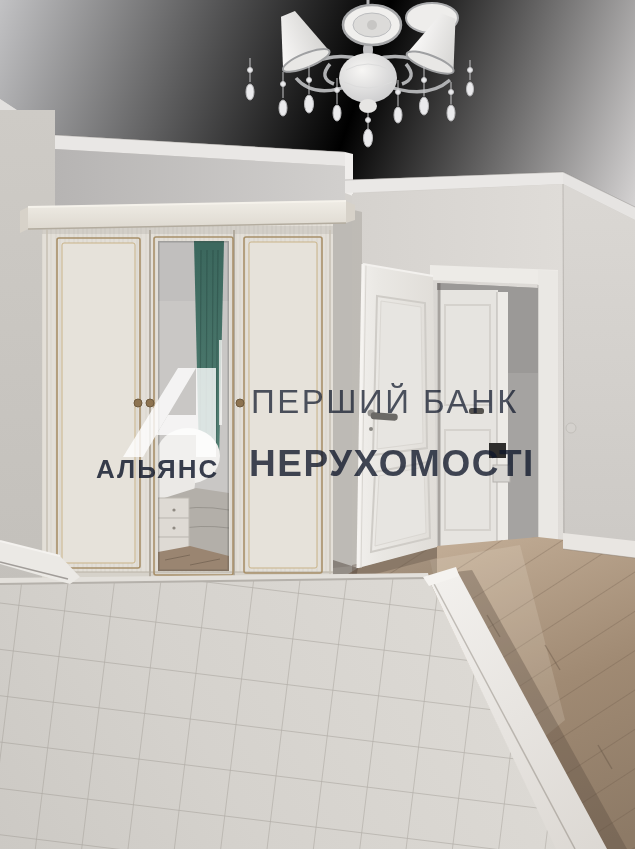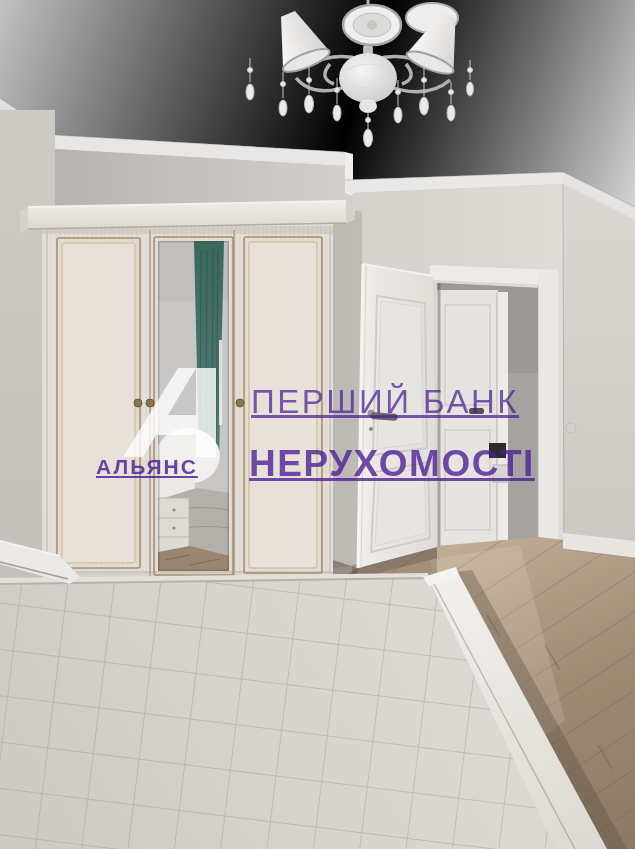--- a/index.html
+++ b/index.html
@@ -2,25 +2,25 @@
 <html><head>
 <meta charset="utf-8">
 <style>
   html,body{margin:0;padding:0;background:#888;}
   .stage{
     position:relative;width:635px;height:849px;overflow:hidden;
     background:#d4d1cd;
     font-family:"Liberation Sans","DejaVu Sans",sans-serif;
   }
   .stage svg.scene{position:absolute;left:0;top:0;display:block;}
-  .wm{position:absolute;color:#4c1d95;white-space:nowrap;line-height:1;user-select:none;text-decoration:underline;}
+  .wm{position:absolute;color:#0f172a;white-space:nowrap;line-height:1;user-select:none;}
   .wm-line1{left:251px;top:385px;font-size:33px;font-weight:400;letter-spacing:2.5px;opacity:.72;}
   .wm-line2{left:249px;top:445px;font-size:37px;font-weight:700;letter-spacing:1.5px;opacity:.78;}
   .wm-logo{position:absolute;left:120px;top:366px;opacity:.8;}
-  .wm-logo-text{left:96px;top:456px;font-size:21px;font-weight:700;letter-spacing:2px;opacity:.82;}
+  .wm-logo-text{left:96px;top:456px;font-size:26px;font-weight:700;letter-spacing:2px;opacity:.82;}
 </style>
 </head>
 <body>
 
 <div class="stage">
 
 <svg class="scene" width="635" height="849" viewBox="0 0 635 849">
   <defs>
     <linearGradient id="gCeil" x1="0" y1="0" x2="635" y2="220" gradientUnits="userSpaceOnUse">
       <stop offset="0" stop-color="#c2c2c4"></stop>

